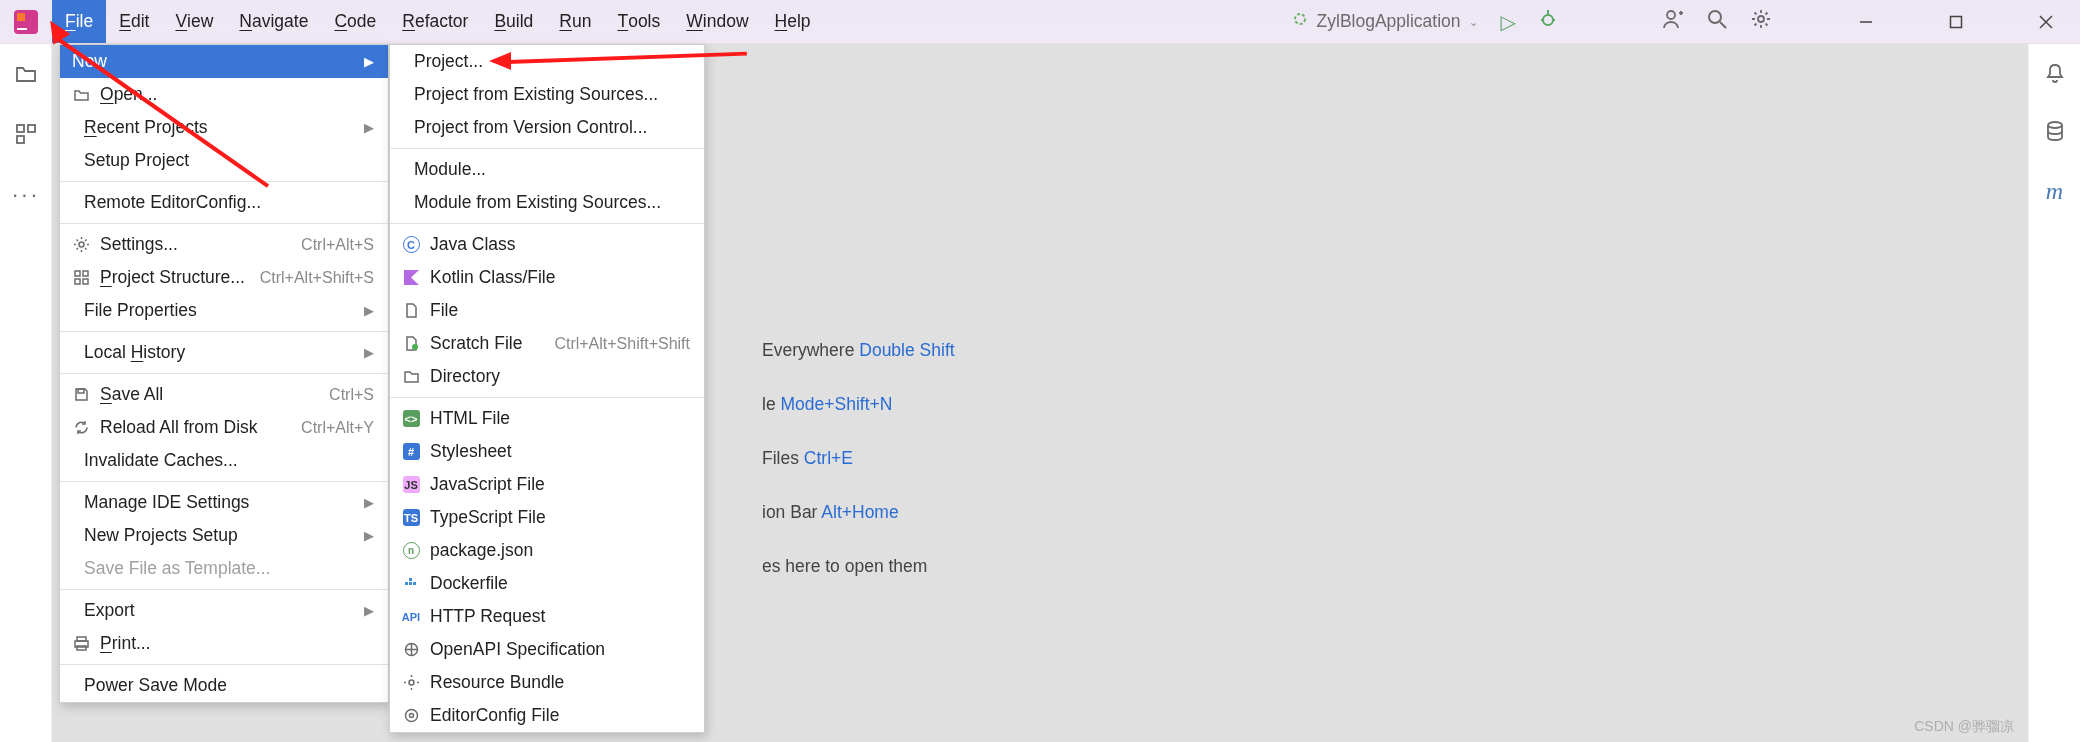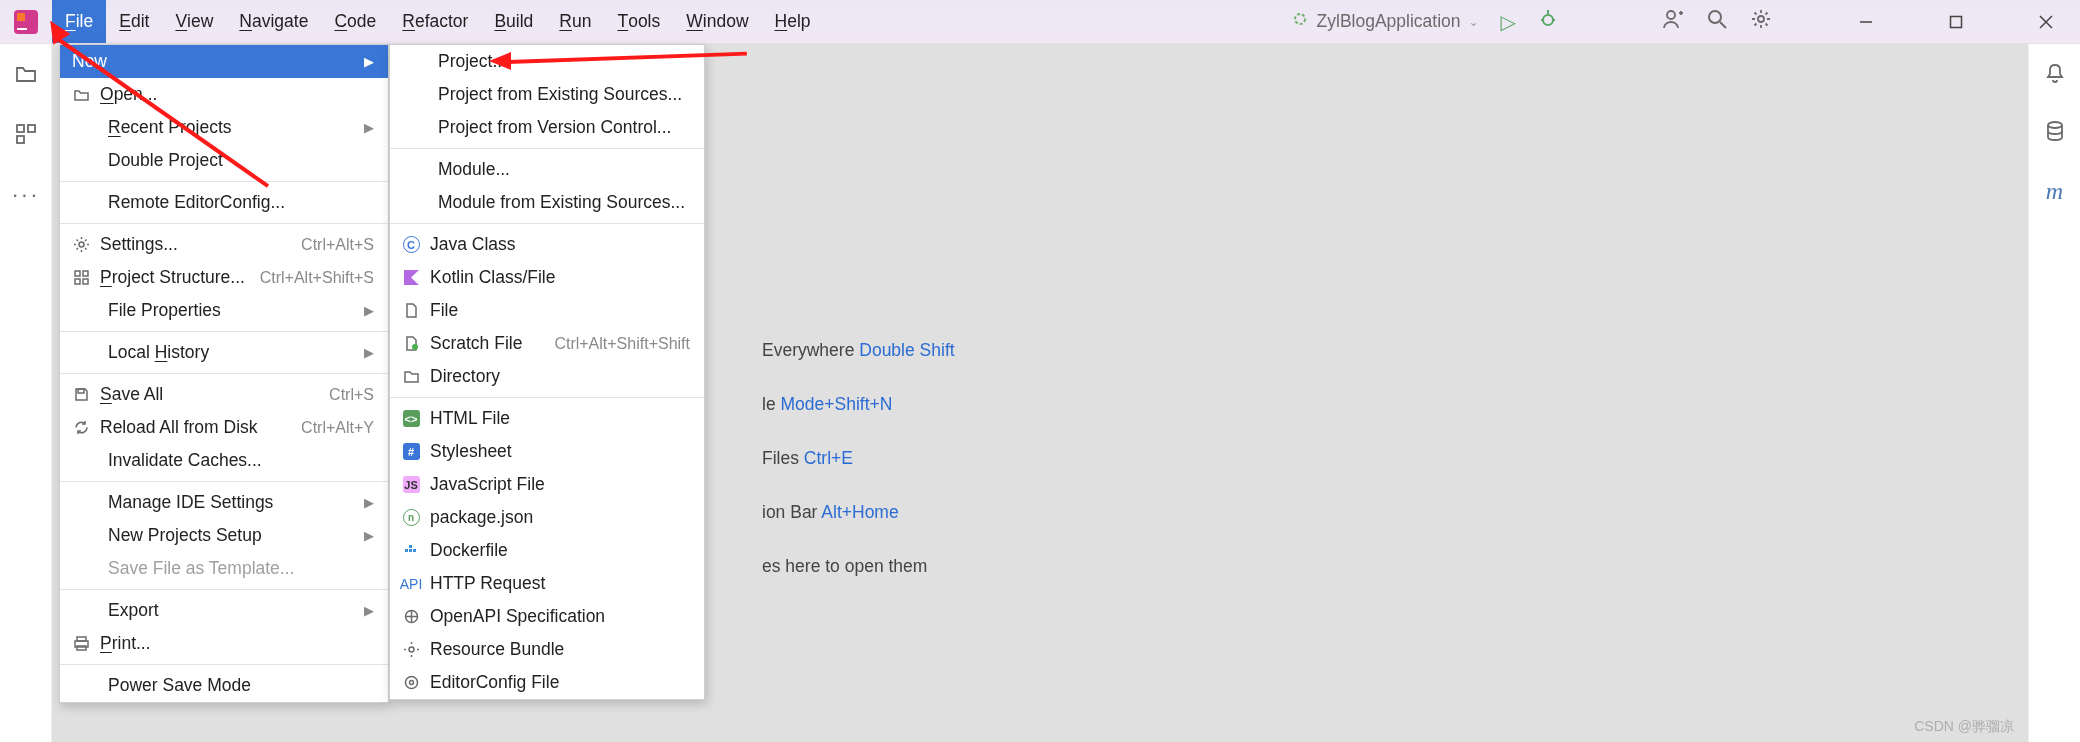--- a/index.html
+++ b/index.html
@@ -21,21 +21,21 @@
 .left-rail{width:52px;background:#fff;border-right:1px solid #eee;display:flex;flex-direction:column;align-items:center;padding-top:18px;gap:30px}
 .right-rail{width:52px;background:#fff;border-left:1px solid #eee;display:flex;flex-direction:column;align-items:center;padding-top:18px;gap:30px}
 .rail-ico{color:#6b6b6b;font-size:22px}
 .editor-bg{flex:1;background:#e0e0e0;position:relative;overflow:hidden}
 .welcome-hints{position:absolute;left:710px;top:296px;display:flex;flex-direction:column;gap:33px;color:#444;font-size:18px}
 .welcome-hints .kc{color:#2b6cd4}
 .dd-menu{position:absolute;background:#fff;border:1px solid #cfcfcf;box-shadow:2px 4px 10px rgba(0,0,0,.18);z-index:10}
 .file-menu{left:59px;top:44px;width:330px}
 .new-menu{left:389px;top:44px;width:316px}
 .dd-item{height:33px;display:flex;align-items:center;padding:0 14px 0 12px;gap:10px;cursor:default;color:#222;white-space:nowrap}
-.dd-item.indent{padding-left:48px}
+.dd-item.indent{padding-left:24px}
 .dd-item.disabled{color:#a0a0a0}
 .dd-item.selected{background:#3a76d6;color:#fff}
 .dd-item .lbl{flex:1}
 .dd-item .sc{color:#8a8a8a;font-size:16px}
 .dd-item .chev{color:#8a8a8a;font-size:13px;margin-left:auto}
 .dd-item.selected .chev{color:#fff}
 .dd-sep{height:1px;background:#e3e3e3;margin:4px 0}
 .ico{width:18px;height:18px;display:inline-flex;align-items:center;justify-content:center;font-size:15px;color:#6b6b6b;flex:0 0 18px}
 .sq-ico{width:17px;height:17px;border-radius:3px;display:flex;align-items:center;justify-content:center;font-size:11px;font-weight:700;color:#fff;flex:0 0 17px}
 .arrow{position:absolute;z-index:30;pointer-events:none}
@@ -169,21 +169,21 @@
           <path d="M2 5h4l1.5 2H15v7H2z"></path>
         </svg>
       </span>
       <span class="lbl"><span class="mn">O</span>pen...</span>
     </div>
     <div class="dd-item indent">
       <span class="lbl"><span class="mn">R</span>ecent Projects</span>
       <span class="chev">▶</span>
     </div>
     <div class="dd-item indent">
-      <span class="lbl">Double Project</span>
+      <span class="lbl">Setup Project</span>
     </div>
     <div class="dd-sep"></div>
     <div class="dd-item indent">
       <span class="lbl">Remote EditorConfig...</span>
     </div>
     <div class="dd-sep"></div>
     <div class="dd-item">
       <span class="ico">
         <svg width="17" height="17" viewBox="0 0 17 17" fill="none" stroke="#6b6b6b" stroke-width="1.5">
           <circle cx="8.5" cy="8.5" r="2.5"></circle>
@@ -339,41 +339,47 @@
       <span class="ico">
         <div class="sq-ico" style="background:#3a76d6">#</div>
       </span>
       <span class="lbl">Stylesheet</span>
     </div>
     <div class="dd-item">
       <span class="ico">
         <div class="sq-ico" style="background:#f0abfc;color:#333">JS</div>
       </span>
       <span class="lbl">JavaScript File</span>
+    </div>
+    <div class="dd-item">
+      <span class="ico">
+        <div class="sq-ico" style="background:#3a76d6">TS</div>
+      </span>
+      <span class="lbl">TypeScript File</span>
     </div>
     <div class="dd-item">
       <span class="ico">
         <div class="sq-ico" style="background:#fff;border:1.5px solid #5a9e5d;color:#5a9e5d;border-radius:50%;font-size:10px">n</div>
       </span>
       <span class="lbl">package.json</span>
     </div>
     <div class="dd-item">
       <span class="ico">
         <svg width="17" height="17" viewBox="0 0 17 17">
           <rect x="2" y="7" width="3" height="3" fill="#3a8fd6"></rect>
           <rect x="6" y="7" width="3" height="3" fill="#3a8fd6"></rect>
           <rect x="6" y="3" width="3" height="3" fill="#3a8fd6"></rect>
           <rect x="10" y="7" width="3" height="3" fill="#3a8fd6"></rect>
         </svg>
       </span>
       <span class="lbl">Dockerfile</span>
     </div>
     <div class="dd-item">
       <span class="ico">
-        <span style="font-size:14px;font-weight:400;color:#3a76d6">API</span>
+        <span style="font-size:11px;font-weight:700;color:#3a76d6">API</span>
       </span>
       <span class="lbl">HTTP Request</span>
     </div>
     <div class="dd-item">
       <span class="ico">
         <svg width="17" height="17" viewBox="0 0 17 17" fill="none" stroke="#6b6b6b" stroke-width="1.5">
           <circle cx="8.5" cy="8.5" r="6"></circle>
           <path d="M8.5 2.5v12M2.5 8.5h12"></path>
         </svg>
       </span>

